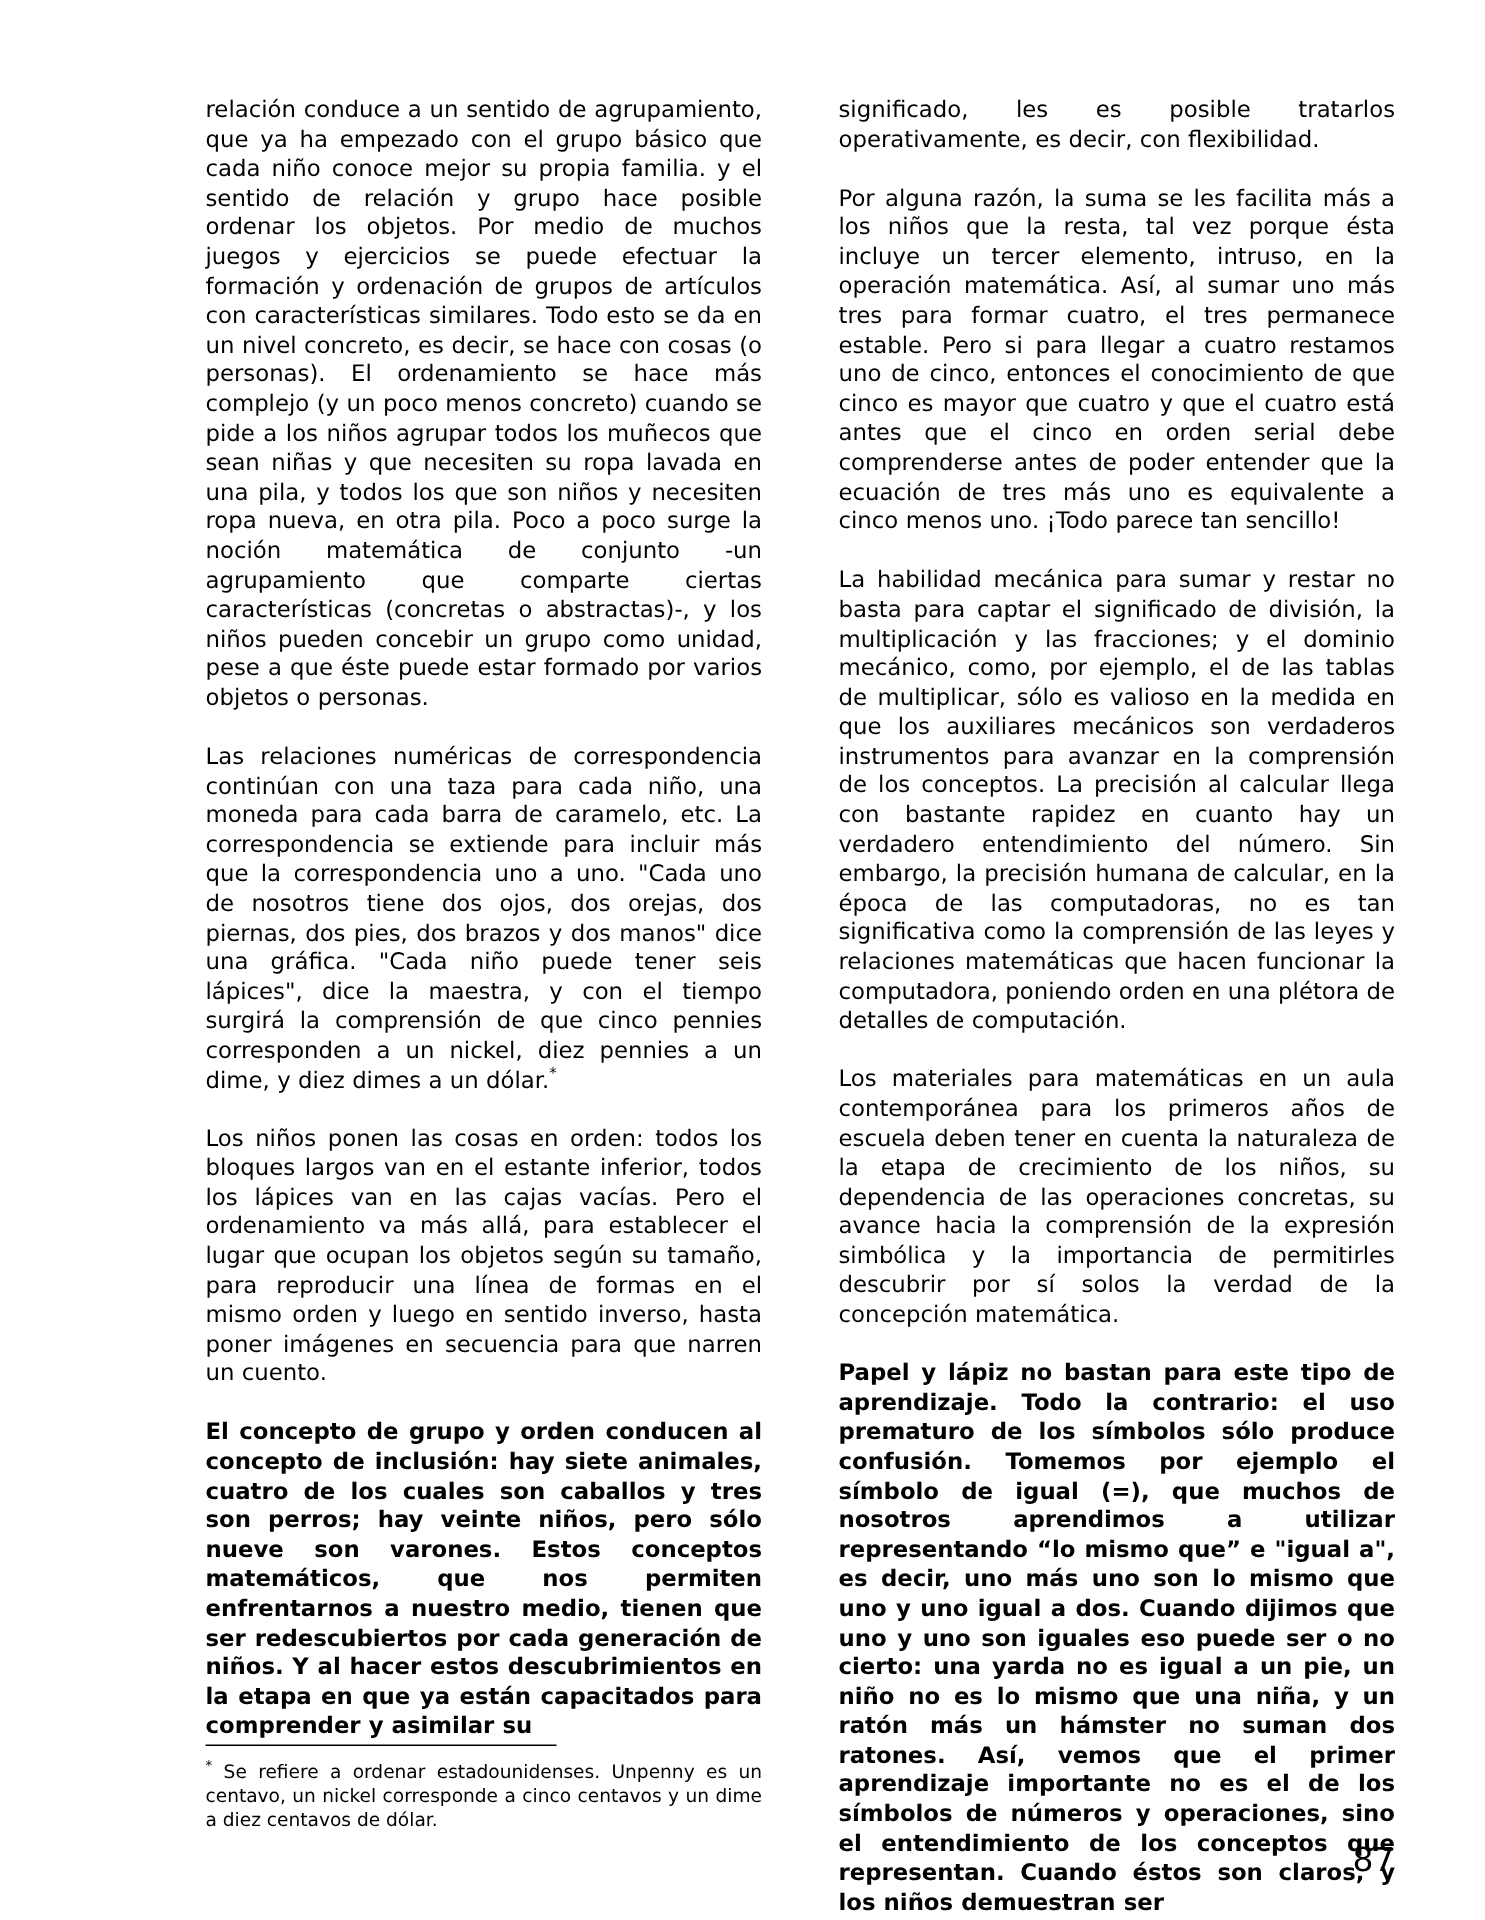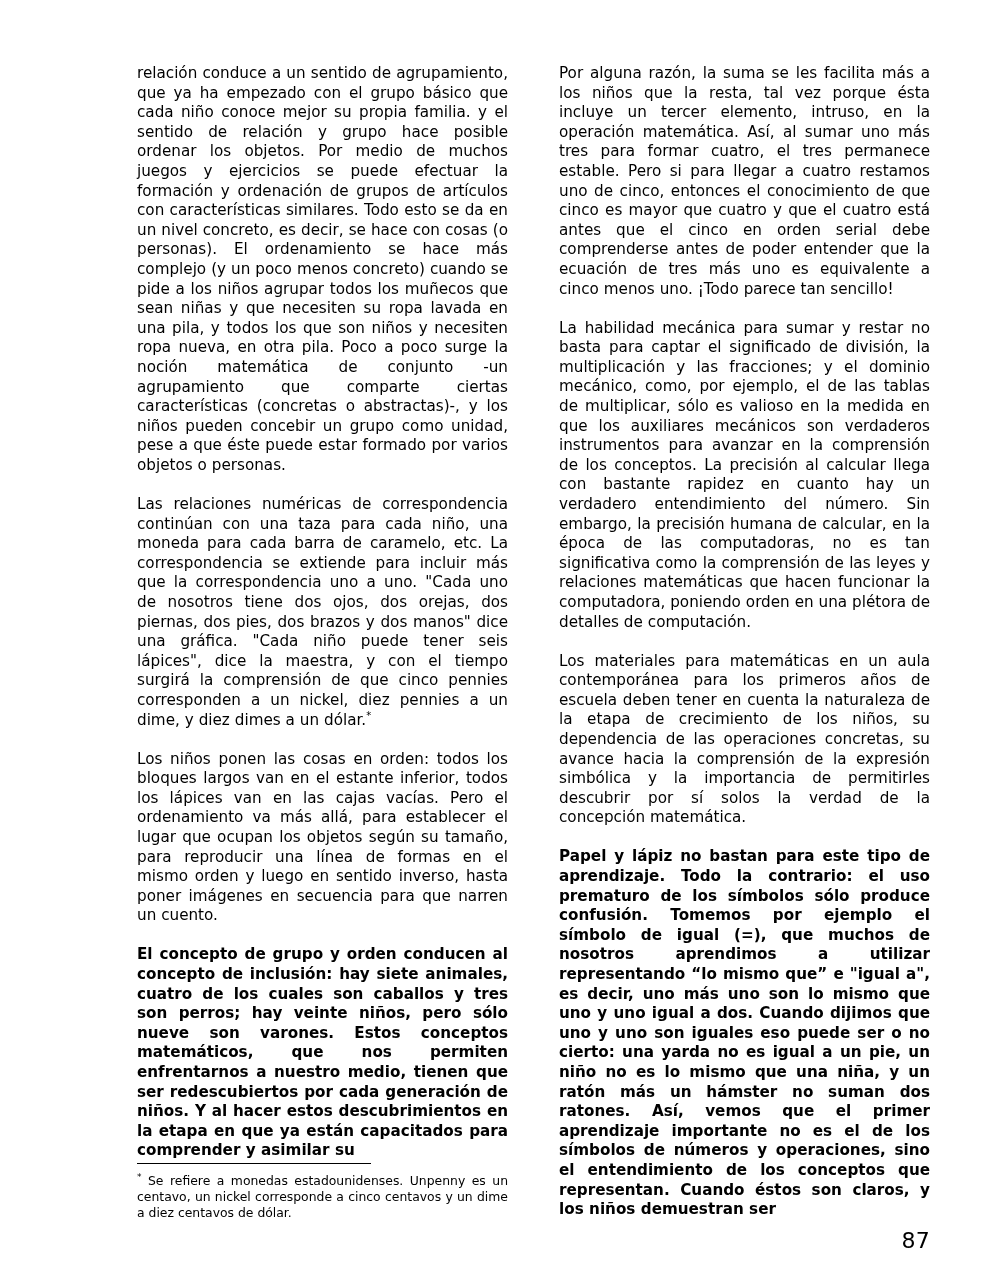--- a/index.html
+++ b/index.html
@@ -115,25 +115,26 @@
   <div class="columns">
 
     <div class="column column-left">
       <p class="para">relación conduce a un sentido de agrupamiento, que ya ha empezado con el grupo básico que cada niño conoce mejor su propia familia. y el sentido de relación y grupo hace posible ordenar los objetos. Por medio de muchos juegos y ejercicios se puede efectuar la formación y ordenación de grupos de artículos con características similares. Todo esto se da en un nivel concreto, es decir, se hace con cosas (o personas). El ordenamiento se hace más complejo (y un poco menos concreto) cuando se pide a los niños agrupar todos los muñecos que sean niñas y que necesiten su ropa lavada en una pila, y todos los que son niños y necesiten ropa nueva, en otra pila. Poco a poco surge la noción matemática de conjunto -un agrupamiento que comparte ciertas características (concretas o abstractas)-, y los niños pueden concebir un grupo como unidad, pese a que éste puede estar formado por varios objetos o personas.</p>
       <p class="para"><span>Las relaciones numéricas de correspondencia continúan con una taza para cada niño, una moneda para cada barra de caramelo, etc. La correspondencia se extiende para incluir más que la correspondencia uno a uno. "Cada uno de nosotros tiene dos ojos, dos orejas, dos piernas, dos pies, dos brazos y dos manos" dice una gráfica. "Cada niño puede tener seis lápices", dice la maestra, y con el tiempo surgirá la comprensión de que cinco pennies corresponden a un nickel, diez pennies a un dime, y diez dimes a un dólar.</span><sup class="fn-ref">*</sup></p>
       <p class="para">Los niños ponen las cosas en orden: todos los bloques largos van en el estante inferior, todos los lápices van en las cajas vacías. Pero el ordenamiento va más allá, para establecer el lugar que ocupan los objetos según su tamaño, para reproducir una línea de formas en el mismo orden y luego en sentido inverso, hasta poner imágenes en secuencia para que narren un cuento.</p>
       <p class="para last">El concepto de grupo y orden conducen al concepto de inclusión: hay siete animales, cuatro de los cuales son caballos y tres son perros; hay veinte niños, pero sólo nueve son varones. Estos conceptos matemáticos, que nos permiten enfrentarnos a nuestro medio, tienen que ser redescubiertos por cada generación de niños. Y al hacer estos descubrimientos en la etapa en que ya están capacitados para comprender y asimilar su</p>
 
       <div class="footnote-block">
         <hr class="footnote-rule">
-        <p class="footnote-text"><sup>*</sup> <span>Se refiere a monedas estadounidenses. Unpenny es un centavo, un nickel corresponde a cinco centavos y un dime a diez centavos de dólar.</span></p>
+        <p class="footnote-text"><sup>*</sup> <span>Se refiere a ordenar estadounidenses. Unpenny es un centavo, un nickel corresponde a cinco centavos y un dime a diez centavos de dólar.</span></p>
       </div>
     </div>
 
     <div class="column column-right">
+      <p class="para">significado, les es posible tratarlos operativamente, es decir, con flexibilidad.</p>
       <p class="para">Por alguna razón, la suma se les facilita más a los niños que la resta, tal vez porque ésta incluye un tercer elemento, intruso, en la operación matemática. Así, al sumar uno más tres para formar cuatro, el tres permanece estable. Pero si para llegar a cuatro restamos uno de cinco, entonces el conocimiento de que cinco es mayor que cuatro y que el cuatro está antes que el cinco en orden serial debe comprenderse antes de poder entender que la ecuación de tres más uno es equivalente a cinco menos uno. ¡Todo parece tan sencillo!</p>
       <p class="para">La habilidad mecánica para sumar y restar no basta para captar el significado de división, la multiplicación y las fracciones; y el dominio mecánico, como, por ejemplo, el de las tablas de multiplicar, sólo es valioso en la medida en que los auxiliares mecánicos son verdaderos instrumentos para avanzar en la comprensión de los conceptos. La precisión al calcular llega con bastante rapidez en cuanto hay un verdadero entendimiento del número. Sin embargo, la precisión humana de calcular, en la época de las computadoras, no es tan significativa como la comprensión de las leyes y relaciones matemáticas que hacen funcionar la computadora, poniendo orden en una plétora de detalles de computación.</p>
       <p class="para">Los materiales para matemáticas en un aula contemporánea para los primeros años de escuela deben tener en cuenta la naturaleza de la etapa de crecimiento de los niños, su dependencia de las operaciones concretas, su avance hacia la comprensión de la expresión simbólica y la importancia de permitirles descubrir por sí solos la verdad de la concepción matemática.</p>
       <p class="para last">Papel y lápiz no bastan para este tipo de aprendizaje. Todo la contrario: el uso prematuro de los símbolos sólo produce confusión. Tomemos por ejemplo el símbolo de igual (=), que muchos de nosotros aprendimos a utilizar representando “lo mismo que” e "igual a", es decir, uno más uno son lo mismo que uno y uno igual a dos. Cuando dijimos que uno y uno son iguales eso puede ser o no cierto: una yarda no es igual a un pie, un niño no es lo mismo que una niña, y un ratón más un hámster no suman dos ratones. Así, vemos que el primer aprendizaje importante no es el de los símbolos de números y operaciones, sino el entendimiento de los conceptos que representan. Cuando éstos son claros, y los niños demuestran ser</p>
     </div>
 
   </div>
 
   <div class="page-number">87</div>
 

